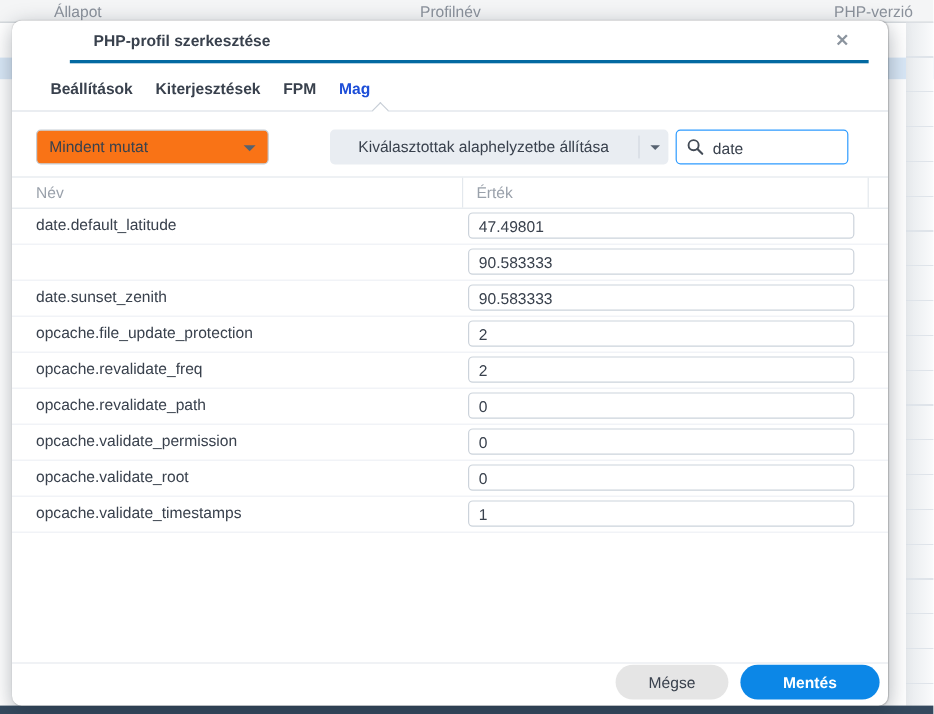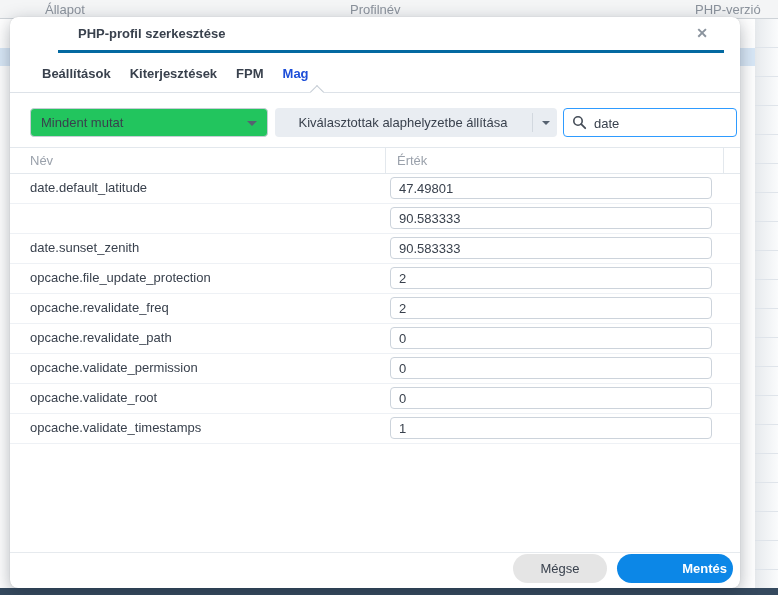--- a/index.html
+++ b/index.html
@@ -58,22 +58,22 @@
   }
   .tab{font-size:13px;font-weight:bold;color:#39414d;cursor:pointer;}
   .tab.active{color:#1d4ed8;}
   .tab-notch{
     position:absolute;left:302px;bottom:-5px;width:9px;height:9px;background:#fff;
     border-top:1px solid #c6cdd5;border-left:1px solid #c6cdd5;
     transform:rotate(45deg);
   }
   
   .select{
-    position:absolute;left:20px;top:91px;width:238px;height:29px;
-    border:1px solid #c6cdd5;border-radius:4px;background:#22c55e;
+    position:absolute;left:20px;top:91px;width:194px;height:29px;
+    border:1px solid #c6cdd5;border-radius:4px;background:#f97316;
     box-sizing:border-box;cursor:pointer;
   }
   .select .sel-text{
     position:absolute;left:10px;top:0;line-height:27px;font-size:13px;color:#39414d;
   }
   .caret{
     position:absolute;width:0;height:0;
     border-left:5px solid transparent;border-right:5px solid transparent;
     border-top:5px solid #566270;
   }
@@ -84,21 +84,21 @@
   }
   .reset-btn .reset-label{
     position:absolute;left:0;right:26px;top:0;line-height:29px;text-align:center;
     font-size:13px;color:#39414d;white-space:nowrap;
   }
   .reset-btn .divider{
     position:absolute;right:24px;top:5px;bottom:5px;width:1px;background:#d2d8df;
   }
   .reset-btn .caret{right:7px;top:13px;border-left-width:4px;border-right-width:4px;border-top-width:4px;}
   .search-box{
-    position:absolute;left:553px;top:91px;width:174px;height:29px;
+    position:absolute;left:553px;top:91px;width:144px;height:29px;
     border:1px solid #2e9bff;border-radius:4px;background:#fff;box-sizing:border-box;
   }
   .search-box svg{position:absolute;left:8px;top:6px;}
   .search-box input{
     position:absolute;left:28px;top:1px;right:4px;height:25px;border:none;outline:none;
     font-size:13px;color:#39414d;font-family:"Liberation Sans",sans-serif;background:transparent;
   }
   
   .tbl-header{
     position:absolute;left:0;right:0;top:130px;height:27px;
@@ -119,21 +119,21 @@
     border:1px solid #ccd3db;border-radius:4px;padding:0 8px;
     font-size:13px;color:#39414d;font-family:"Liberation Sans",sans-serif;outline:none;
   }
   
   .footer-line{position:absolute;left:0;right:0;top:535px;height:1px;background:#e6eaee;}
   .btn{
     position:absolute;top:537px;height:29px;border:none;border-radius:15px;
     font-size:13px;font-family:"Liberation Sans",sans-serif;cursor:pointer;
   }
   .btn-cancel{left:503px;width:94px;background:#e5e5e5;color:#39414d;}
-  .btn-save{left:607px;width:116px;background:#0c87e7;color:#ffffff;font-weight:bold;text-align:right;}
+  .btn-save{left:607px;width:116px;background:#0c87e7;color:#ffffff;font-weight:bold;}
 </style>
 </head>
 <body>
 
 <div class="bg-header">
   <span class="bg-col-allapot">Állapot</span>
   <span class="bg-col-profilnev">Profilnév</span>
   <span class="bg-col-phpverzio">PHP-verzió</span>
 </div>
 <div class="bg-selected-row"></div>

